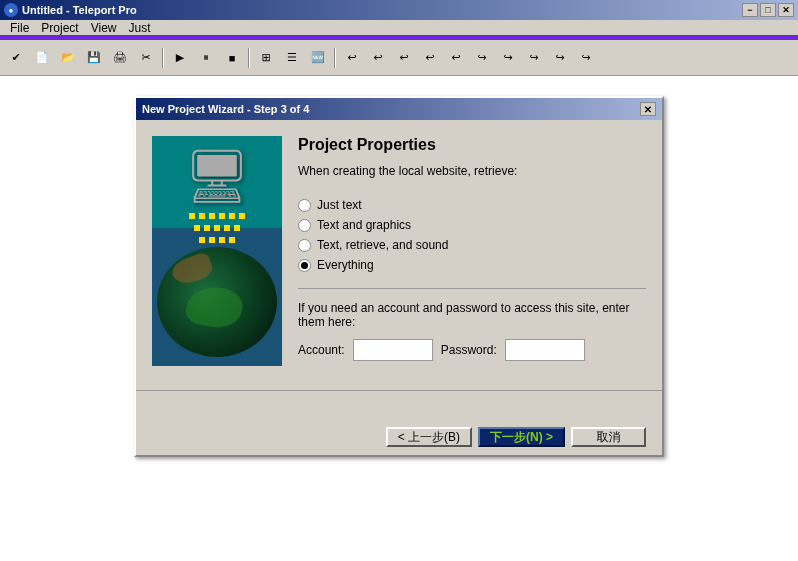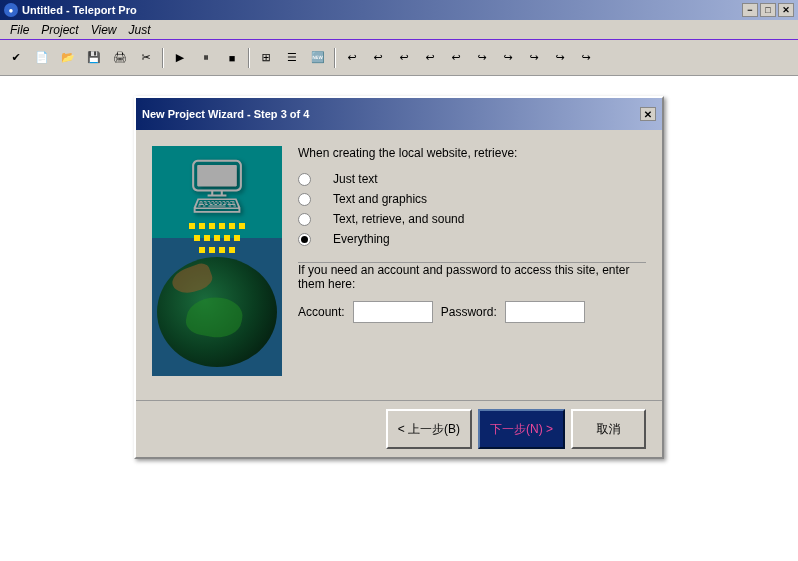--- a/index.html
+++ b/index.html
@@ -54,22 +54,21 @@
       color: #000;
     }
 
     
     .menu-bar {
       background: #d4d0c8;
       height: 20px;
       display: flex;
       align-items: center;
       padding: 6px 4px;
-      border-bottom: 1px solid #6d28d9;
-      font-style: italic;
+      border-bottom: 5px solid #6d28d9;
     }
     .menu-item {
       padding: 2px 6px;
       font-size: 12px;
       cursor: pointer;
       color: #000;
     }
 
     
     .toolbar {
@@ -128,21 +127,21 @@
       background: #d4d0c8;
       border: 2px solid #fff;
       border-right-color: #888;
       border-bottom-color: #888;
       box-shadow: 2px 2px 4px rgba(0,0,0,0.4);
       width: 530px;
       position: relative;
     }
     .dialog-title-bar {
       background: linear-gradient(to right, #0a246a, #a6b5da);
-      height: 32px;
+      height: 22px;
       display: flex;
       align-items: center;
       padding: 0 6px;
       color: white;
       font-size: 11px;
       font-weight: bold;
     }
     .dialog-title-text { flex: 1; }
     .dialog-close-btn {
       width: 16px;
@@ -224,34 +223,34 @@
     }
     .dialog-section-title {
       font-size: 16px;
       font-weight: bold;
       color: #000;
       margin-bottom: 10px;
     }
     .dialog-description {
       font-size: 12px;
       color: #000;
-      margin-bottom: 12px;
+      margin-bottom: 20px;
     }
 
     
     .radio-group {
       display: flex;
       flex-direction: column;
       gap: 6px;
       margin-bottom: 16px;
     }
     .radio-item {
       display: flex;
       align-items: center;
-      gap: 22px;
+      gap: 6px;
       font-size: 12px;
       cursor: pointer;
     }
     .radio-input {
       width: 13px;
       height: 13px;
       border: 1px solid #888;
       border-radius: 50%;
       background: white;
       display: flex;
@@ -263,20 +262,21 @@
       content: '';
       width: 7px;
       height: 7px;
       background: #000;
       border-radius: 50%;
     }
 
     
     .account-section {
       border-top: 1px solid #999;
+      padding-top: 12px;
       margin-top: 8px;
     }
     .account-desc {
       font-size: 12px;
       color: #000;
       margin-bottom: 10px;
     }
     .account-fields {
       display: flex;
       align-items: center;
@@ -300,41 +300,43 @@
     .dialog-footer {
       display: flex;
       justify-content: flex-end;
       padding: 8px 16px;
       gap: 6px;
       border-top: 1px solid #999;
       margin-top: 8px;
     }
     .dialog-btn {
       min-width: 75px;
-      height: 40px;
+      height: 20px;
       padding: 0 10px;
       background: #d4d0c8;
       border: 2px solid;
       border-top-color: #fff;
       border-left-color: #fff;
       border-right-color: #555;
       border-bottom-color: #555;
       font-size: 12px;
       cursor: pointer;
       display: flex;
       align-items: center;
       justify-content: center;
+      margin-top: 28px;
     }
     .dialog-btn.primary {
       background: #0a246a;
-      color: #ec4899;
+      color: #84cc16;
       border-top-color: #5577aa;
       border-left-color: #5577aa;
       border-right-color: #001133;
       border-bottom-color: #001133;
+      font-weight: bold;
     }
   </style>
 </head>
 <body>
 
 <div class="title-bar">
   <div class="title-bar-icon">●</div>
   <span class="title-bar-text">Untitled - Teleport Pro</span>
   <div class="title-bar-buttons">
     <div class="title-btn">−</div>
@@ -410,20 +412,21 @@
         <div class="dots-line">
           <div class="dot"></div>
             <div class="dot"></div>
             <div class="dot"></div>
           <div class="dot"></div>
         </div>
         <div class="earth-area"></div>
       </div>
 
       <div class="dialog-right">
+        <div class="dialog-section-title">Project Properties</div>
         <div class="dialog-description">When creating the local website, retrieve:</div>
 
         <div class="radio-group">
           <label class="radio-item">
             <div class="radio-input"></div>
             <span>Just text</span>
           </label>
           <label class="radio-item">
             <div class="radio-input"></div>
             <span>Text and graphics</span>

